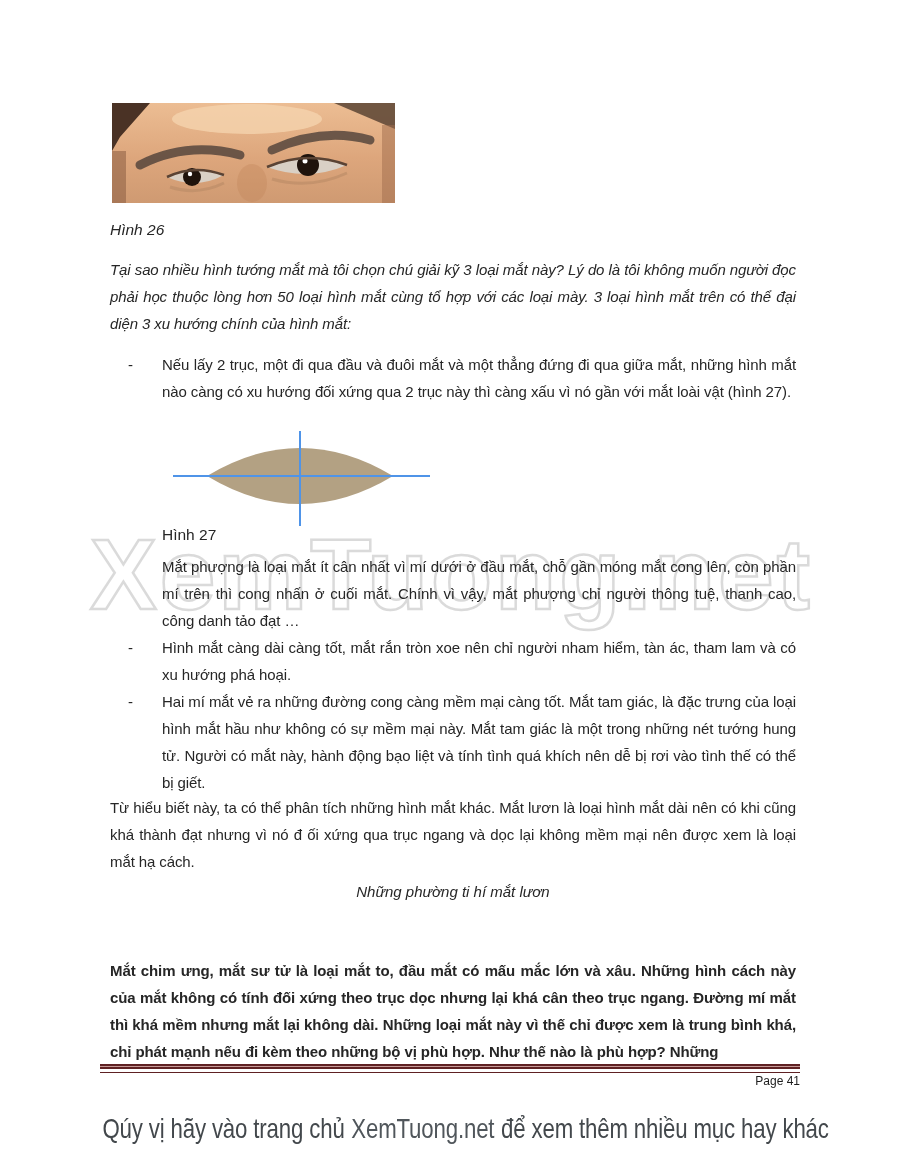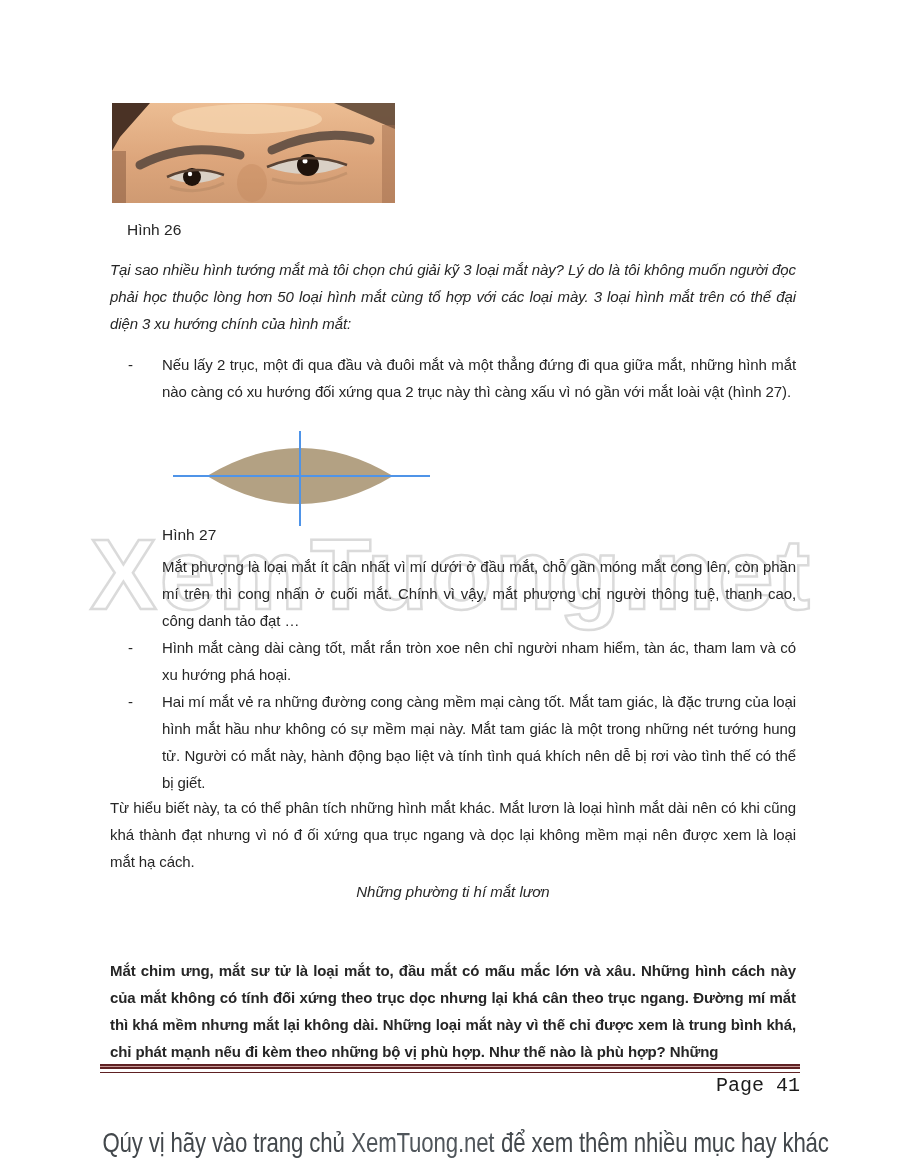--- a/index.html
+++ b/index.html
@@ -6,21 +6,21 @@
   html,body { background:#ffffff; }
   .page {
     position:relative; width:900px; height:1165px; background:#ffffff;
     font-family:"Liberation Sans", sans-serif; color:#262626; overflow:hidden;
   }
   .body-text { font-size:15px; line-height:27px; letter-spacing:-0.1px; text-align:justify; }
   .caption { font-size:15.5px; }
 
   .photo { position:absolute; left:112px; top:103px; width:283px; height:100px; }
 
-  .cap26 { position:absolute; left:127px; top:221px; }
+  .cap26 { position:absolute; left:110px; top:221px;font-style:italic; }
   .p1 { position:absolute; left:110px; top:256px; width:686px;font-style:italic; }
 
   .bullet { position:absolute; left:110px; width:686px; display:flex; }
   .bullet .dash { width:52px; padding-left:18px; flex:0 0 52px; text-align:left; }
   .bullet .btext { flex:1; text-align:justify; }
   .b1 { top:351px; }
   .b2 { top:634px; }
   .b3 { top:688px; }
 
   .diagram { position:absolute; left:173px; top:431px; }
@@ -45,24 +45,24 @@
   }
   .content-layer { position:relative; z-index:2; }
 
   .footer-rule { position:absolute; left:100px; top:1064px; width:700px; z-index:2; }
   .footer-rule .thick { height:5px;
     background:linear-gradient(#5e2123 0 2px, #c79a97 2px 3px, #5e2123 3px 5px); }
   .footer-rule .gap { height:3px; background:#ffffff; }
   .footer-rule .thin { height:1px; background:#5e2123; }
 
   .page-num { position:absolute; left:100px; top:1074px; width:700px; text-align:right;
-    font-family:Liberation Mono, monospace; font-size:20px; color:#1c1c1c; z-index:2; }
+    font-family:Liberation Sans, sans-serif; font-size:12px; color:#1c1c1c; z-index:2; }
 
   .banner { position:absolute; left:0; top:1112px; width:900px; text-align:center;
-    white-space:nowrap; z-index:2;margin-top:14px; }
+    white-space:nowrap; z-index:2; }
   .banner-inner { display:inline-block; transform:scaleX(0.78); transform-origin:center;
     font-size:28.5px; color:#43484c; letter-spacing:-0.2px; }
   .banner-inner span + span { margin-left:0.3em; }
   .banner .brand { color:#50565b; }
 </style>
 </head>
 <body>
 
 <div class="page">
 

